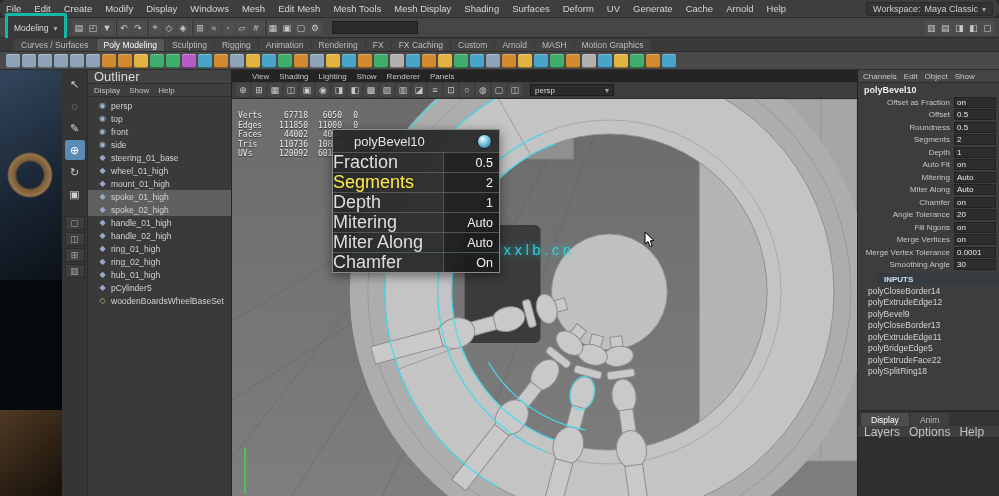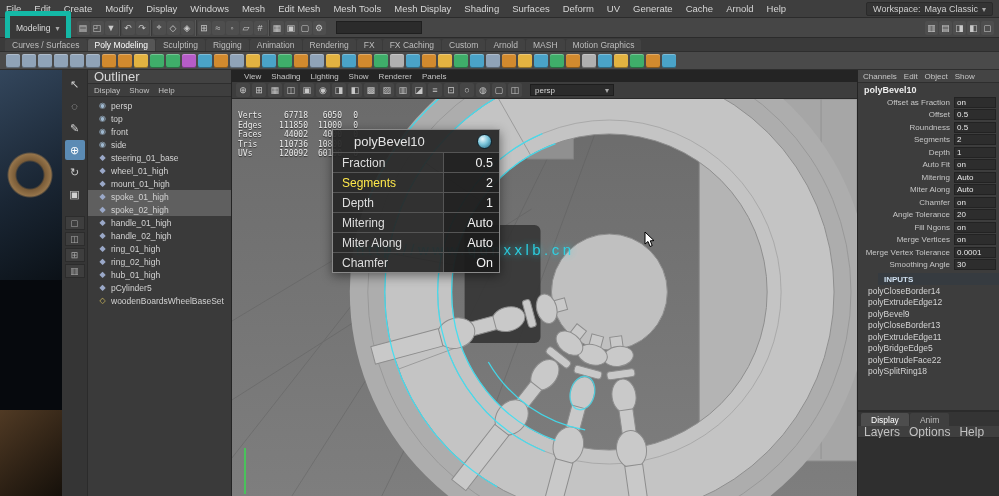--- a/index.html
+++ b/index.html
@@ -2,46 +2,46 @@
 <html><head>
 <meta charset="utf-8">
 <style>
   * { box-sizing: border-box; margin: 0; padding: 0; }
   body { width: 999px; height: 496px; background: #2a2a2a; overflow: hidden;
          font-family: "Liberation Sans", sans-serif; }
   .app { width: 999px; height: 496px; display: flex; flex-direction: column; }
 
   
   .menubar { height: 18px; background: #3e3e3e; display: flex; align-items: center;
-             padding: 0 6px; border-bottom: 1px solid #2b2b2b; flex: none; }
+             padding: 0 6px; border-bottom: 1px solid #2b2b2b; flex: none; border-radius: 6px; }
   .menus { display: flex; gap: 13px; font-size: 9.5px; color: #d6d6d6; white-space: nowrap; }
   .menu-item { cursor: default; }
   .workspace { margin-left: auto; display: flex; align-items: flex-end; gap: 4px;
                font-size: 9px; color: #cfcfcf; background: #343434; border: 1px solid #2a2a2a;
                padding: 1px 6px; border-radius: 2px; }
   .chev::after { content: "▾"; font-size: 8px; color: #a8a8a8; }
 
   
   .statusline { height: 20px; background: #464646; display: flex; align-items: center;
                 gap: 2px; padding: 0 5px; border-bottom: 1px solid #2b2b2b; flex: none; }
   .menuset { display: flex; align-items: center; gap: 5px; font-size: 8.5px; color: #dcdcdc;
-             background: #383838; border: 5px solid #14b8a6; border-radius: 2px;
+             background: #383838; border: 3px solid #14b8a6; border-radius: 2px;
              height: 15px; padding: 12px 6px; margin-right: 4px; }
   .sl-icons { display: flex; align-items: center; gap: 1px; }
   .sl-icon { width: 13px; height: 14px; display: flex; align-items: center; justify-content: center;
              font-size: 9px; color: #c9c9c9; background: #4e4e4e; border-radius: 2px; }
   .sl-icon.divider { width: 2px; height: 16px; background: #383838; border-left: 1px solid #575757;
                      border-radius: 0; }
   .coord-input { width: 86px; height: 13px; background: #2b2b2b; border: 1px solid #1f1f1f;
                  margin: 0 8px; }
   .sl-right { margin-left: auto; display: flex; gap: 1px; }
 
   
   .shelf-tabs { height: 14px; background: #3a3a3a; display: flex; align-items: flex-end;
-                gap: 1px; padding: 0 5px; border-bottom: 1px solid #2e2e2e; flex: none; }
+                gap: 1px; padding: 0 14px; border-bottom: 1px solid #2e2e2e; flex: none; }
   .shelf-tab { font-size: 8.5px; color: #bdbdbd; padding: 1px 7px 1px; background: #424242;
                border-radius: 2px 2px 0 0; white-space: nowrap; }
   .shelf-tab.active { background: #565656; color: #ffffff; }
   .shelf { height: 18px; background: #4a4a4a; display: flex; align-items: center; gap: 2px;
            padding: 0 6px; border-bottom: 1px solid #2e2e2e; overflow: hidden; flex: none; }
   .shelf-icon { width: 14px; height: 14px; border-radius: 2px; flex: none;
                 box-shadow: inset 0 1px 0 rgba(255,255,255,.28), inset 0 -1px 0 rgba(0,0,0,.35); }
 
   
   .main { flex: 1; display: flex; min-height: 0; }
@@ -72,21 +72,21 @@
   .ol-list { flex: 1; overflow: hidden; padding-top: 2px; }
   .ol-row { height: 13px; display: flex; align-items: center; gap: 4px; padding-left: 10px;
             font-size: 8.5px; color: #d2d2d2; white-space: nowrap; }
   .ol-row.selected { background: #5f5f5f; }
   .ol-glyph { font-size: 8px; width: 9px; text-align: center; }
 
   
   .viewport { flex: 1; min-width: 0; display: flex; flex-direction: column;
               border-right: 1px solid #242424; background: #111; }
   .vp-menus { height: 12px; background: #242424; display: flex; gap: 10px; align-items: center;
-              font-size: 8px; color: #c4c4c4; padding: 0 12px; flex: none; }
+              font-size: 8px; color: #c4c4c4; padding: 0 20px; flex: none; }
   .vp-toolbar { height: 17px; background: #3d3d3d; display: flex; align-items: center; gap: 2px;
                 padding: 0 4px; border-bottom: 1px solid #2a2a2a; flex: none; overflow: hidden; }
   .vp-icon { width: 14px; height: 14px; display: flex; align-items: center; justify-content: center;
              font-size: 9px; color: #c8c8c8; background: #464646; border-radius: 2px; flex: none; }
   .camera-select { margin-left: 6px; min-width: 84px; height: 12px; background: #2b2b2b;
                    border: 1px solid #1e1e1e; font-size: 8px; color: #d8d8d8; display: flex;
                    align-items: center; gap: 4px; padding: 0 4px; }
   .camera-select .cam-label { flex: 1; }
   .vp-canvas { flex: 1; position: relative; min-height: 0; overflow: hidden; }
   .scene { position: absolute; left: 0; top: 0; width: 100%; height: 100%; }
@@ -104,21 +104,21 @@
 
   .bevel-hud { position: absolute; left: 100px; top: 30px; width: 168px;
                background: rgba(38,38,38,.93); border: 1px solid #8a8a8a;
                box-shadow: 0 3px 10px rgba(0,0,0,.45); }
   .bh-title { height: 22px; display: flex; align-items: center; padding: 0 7px; }
   .bh-title-text { font-size: 13px; color: #e4e4e4; margin-left: 14px; }
   .bh-sphere { margin-left: auto; width: 15px; height: 15px; border-radius: 50%;
                background: radial-gradient(circle at 35% 30%, #eaf7fb, #79c4da 45%, #1e5e78);
                border: 1px solid #10232c; }
   .bh-row { height: 20px; display: flex; align-items: center; border-top: 1px solid #555; }
-  .bh-label { font-size: 12px; color: #dedede; padding-left: 9px; }
+  .bh-label { font-size: 18px; color: #dedede; }
   .bh-row.highlight .bh-label { color: #ffe94a; }
   .bh-value { margin-left: auto; width: 56px; align-self: stretch; border-left: 1px solid #555;
               display: flex; align-items: center; justify-content: flex-end; padding-right: 6px;
               font-size: 12.5px; color: #f4f4f4; background: rgba(12,12,12,.35); }
 
   .cursor { position: absolute; left: 412px; top: 133px; }
   .axis-y { position: absolute; left: 12px; bottom: 2px; width: 2px; height: 46px; background: #49c25b; }
 
   
   .rightpanel { width: 141px; background: #3d3d3d; display: flex; flex-direction: column; flex: none; }

